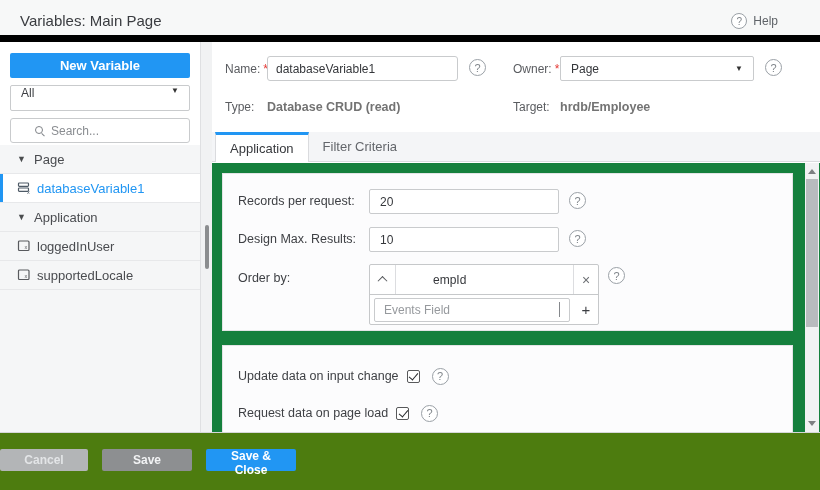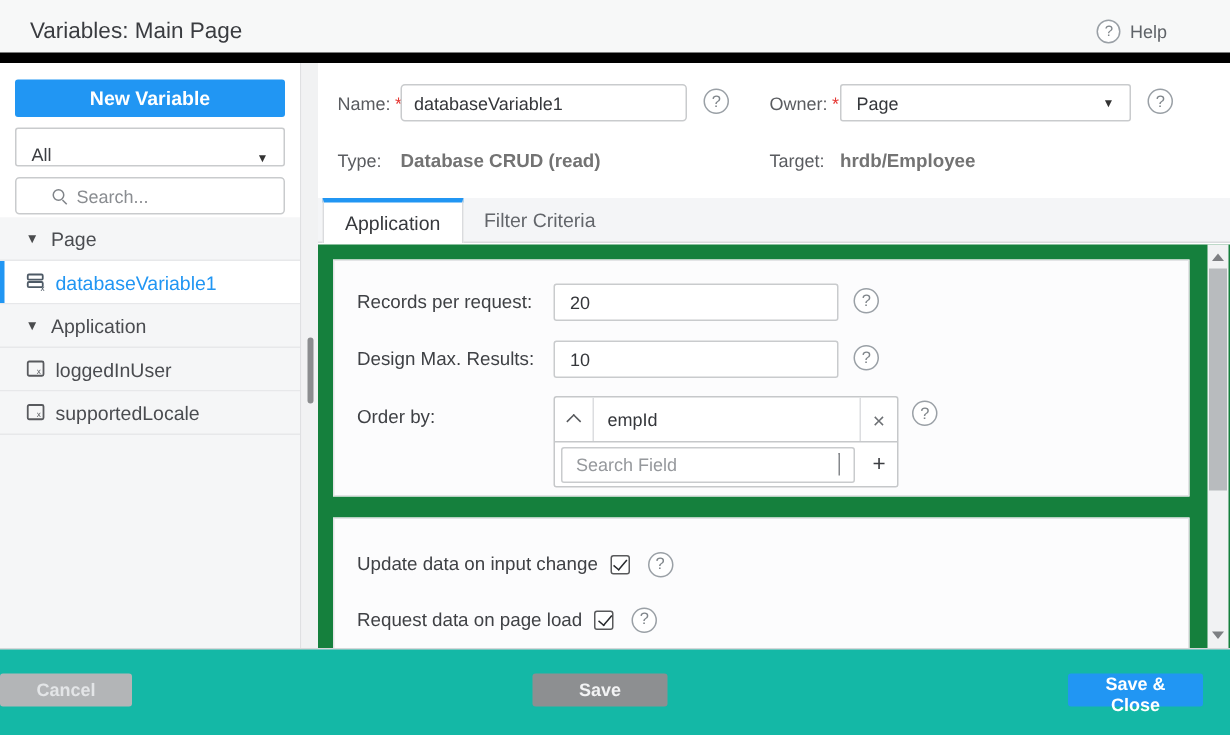--- a/index.html
+++ b/index.html
@@ -10,21 +10,21 @@
   .header { position:absolute; left:0; top:0; width:820px; height:42px; background:#f7f8f8; border-bottom:7px solid #000000; }
   .title { position:absolute; left:20px; top:12px; font-size:15px; font-weight:500; color:#3a3c40; }
   .help-link { position:absolute; right:42px; top:13px; display:flex; align-items:center; gap:6px; font-size:12px; color:#5f6368; cursor:pointer; }
 
   .qmark { display:inline-flex; align-items:center; justify-content:center; width:17px; height:17px; border:1px solid #9aa0a6; border-radius:50%; font-size:11px; color:#80868b; background:#fff; flex:none; }
   .qmark.sm { width:16px; height:16px; font-size:10px; }
 
   
   .sidebar { position:absolute; left:0; top:42px; width:201px; height:390px; background:#fff; border-right:1px solid #dfe0e2; }
   .btn-new { position:absolute; left:10px; top:11px; width:180px; height:25px; background:#2196f3; color:#fff; font-size:13px; font-weight:bold; border:none; border-radius:2px; display:flex; align-items:center; justify-content:center; cursor:pointer; }
-  .filter-select { position:absolute; left:10px; top:43px; width:180px; height:26px; border:1px solid #c9cbcd; border-radius:2px; background:#fff; display:flex; align-items:flex-end; padding:0 10px; font-size:12px; color:#3c3e42; cursor:pointer; }
+  .filter-select { position:absolute; left:10px; top:43px; width:180px; height:26px; border:1px solid #c9cbcd; border-radius:2px; background:#fff; display:flex; align-items:flex-start; padding:0 10px; font-size:12px; color:#3c3e42; cursor:pointer; }
   .filter-select .caret { margin-left:auto; font-size:8px; color:#333; }
   .search-box { position:absolute; left:10px; top:76px; width:180px; height:25px; border:1px solid #c9cbcd; border-radius:3px; background:#fff; display:flex; align-items:center; padding:0 24px; }
   .mag { position:relative; width:9px; height:9px; flex:none; margin-right:7px; }
   .mag::before { content:""; position:absolute; left:0; top:0; width:6px; height:6px; border:1.4px solid #7f8388; border-radius:50%; }
   .mag::after { content:""; position:absolute; left:6.5px; top:6.5px; width:3.5px; height:1.4px; background:#7f8388; transform:rotate(45deg); transform-origin:0 0; }
   .search-box input { border:none; outline:none; flex:1; font-size:12px; color:#3c3e42; font-family:inherit; background:transparent; }
   .search-box input::placeholder { color:#8a8d91; }
 
   .tree { position:absolute; left:0; top:103px; width:200px; bottom:0; background:#f5f6f7; }
   .tree-row { height:29px; display:flex; align-items:center; padding-left:17px; font-size:13px; color:#4a4c50; border-bottom:1px solid #e7e8ea; cursor:pointer; background:#f5f6f7; }
@@ -56,21 +56,21 @@
   .scroll-area { position:absolute; left:0; top:121px; width:100%; height:269px; overflow:hidden; background:#15803d; }
   .panel { position:absolute; left:10px; width:571px; background:#fcfcfd; border:1px solid #e3e4e6; }
   .panel1 { top:10px; height:158px; }
   .panel2 { top:182px; height:120px; }
   .prow-label { position:absolute; left:15px; font-size:12.5px; color:#3f4145; }
   .pinput { position:absolute; left:146px; width:190px; height:25px; border:1px solid #c9cbcd; border-radius:2px; font-size:12px; color:#35373b; padding:0 10px; font-family:inherit; background:#fff; outline:none; }
   .phelp { position:absolute; }
 
   
   .orderby { position:absolute; left:146px; top:90px; width:230px; border:1px solid #c6c8ca; border-radius:2px; background:#fff; }
-  .ob-row1 { height:29px; display:flex; align-items:stretch; }
+  .ob-row1 { height:29px; display:flex; align-items:stretch;gap:28px; }
   .ob-up { width:26px; border-right:1px solid #dcdde0; display:flex; align-items:center; justify-content:center; cursor:pointer; }
   .chev { width:7px; height:7px; border-left:1.5px solid #55575b; border-top:1.5px solid #55575b; transform:rotate(45deg) translate(1px,1px); }
   .chev.down { border-left:1.5px solid #85888c; border-top:1.5px solid #85888c; transform:rotate(225deg); margin-top:-3px; }
   .ob-field { flex:1; display:flex; align-items:center; padding-left:9px; font-size:12px; color:#35373b; }
   .ob-x { width:25px; border-left:1px solid #dcdde0; display:flex; align-items:center; justify-content:center; color:#6d7074; font-size:14px; cursor:pointer; }
   .ob-row2 { height:30px; border-top:1px solid #c6c8ca; display:flex; align-items:center; }
   .ob-select { flex:1; margin:0 4px 0 4px; height:24px; border:1px solid #c9cbcd; border-radius:2px; display:flex; align-items:center; padding:0 9px; font-size:12px; color:#96999d; cursor:pointer; background:#fff; }
   .ob-select .chev-wrap { margin-left:auto; }
   .ob-plus { width:24px; align-self:stretch; display:flex; align-items:center; justify-content:center; font-size:15px; color:#3c3e42; cursor:pointer; }
 
@@ -83,21 +83,21 @@
 
   
   .vscroll { position:absolute; right:1px; top:121px; width:14px; height:269px; background:#f1f2f3; }
   .vs-arrow { position:absolute; left:0; width:14px; height:13px; display:flex; align-items:center; justify-content:center; cursor:pointer; }
   .vs-arrow.up { top:2px; } .vs-arrow.down { bottom:2px; }
   .tri-up { width:0; height:0; border-left:4px solid transparent; border-right:4px solid transparent; border-bottom:5px solid #7d7f82; }
   .tri-down { width:0; height:0; border-left:4px solid transparent; border-right:4px solid transparent; border-top:5px solid #7d7f82; }
   .vs-thumb { position:absolute; left:1px; top:16px; width:12px; height:148px; background:#b8bbbe; cursor:pointer; }
 
   
-  .footer { position:absolute; left:0; bottom:0; width:820px; height:58px; background:#14b8a6; border-top:1px solid #d6d7d9; display:flex; align-items:flex-start; justify-content:space-between; padding:16px 18px 0 0; gap:14px; }
+  .footer { position:absolute; left:0; bottom:0; width:820px; height:58px; background:#4d7c0f; border-top:1px solid #d6d7d9; display:flex; align-items:flex-start; justify-content:flex-start; padding:16px 18px 0 0; gap:14px; }
   .fbtn { height:22px; border:none; border-radius:2px; font-size:12px; font-weight:bold; font-family:inherit; cursor:pointer; padding:0 10px; }
   .fbtn.cancel { width:88px; background:#b3b5b7; color:#e3e5e7; }
   .fbtn.save { width:90px; background:#8d8f91; color:#f2f3f4; }
   .fbtn.saveclose { width:90px; background:#2196f3; color:#fff; }
 </style>
 </head>
 <body>
 
 <div class="stage">
 
@@ -221,21 +221,21 @@
             <div class="ob-up">
                 <span class="chev"></span>
               </div>
             <div class="ob-field">empId</div>
             <div class="ob-x">
                 <span>×</span>
               </div>
           </div>
           <div class="ob-row2">
             <div class="ob-select">
-              <span>Search Field</span>
+              <span>Events Field</span>
               <span class="chev-wrap"><span class="chev down"></span></span>
             </div>
             <div class="ob-plus">
                 <span>+</span>
               </div>
           </div>
         </div>
         <span class="qmark phelp" style="left:385px; top:93px;">
             <span>?</span>
           </span>

